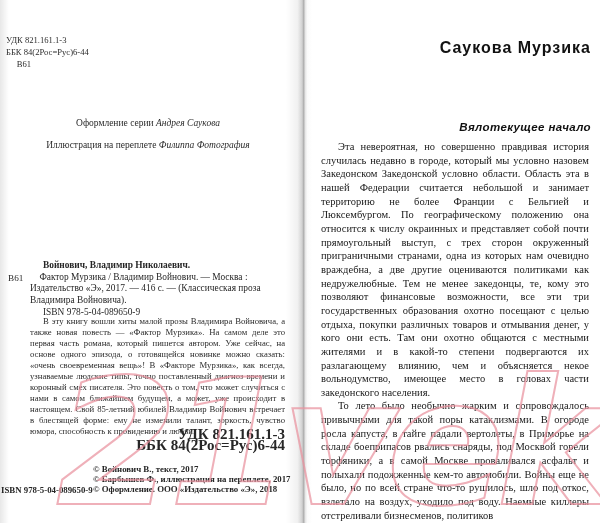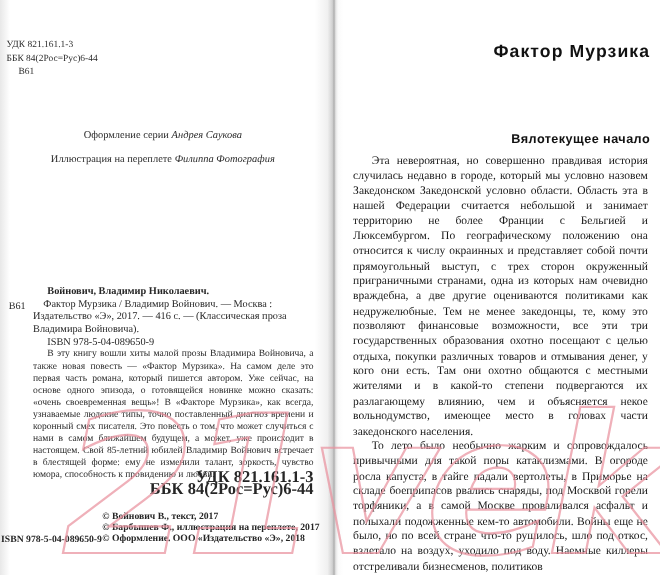--- a/index.html
+++ b/index.html
@@ -81,20 +81,21 @@
     position: absolute; right: 9px; top: 39px;
     font-family: "Liberation Sans", sans-serif;
     font-weight: bold; font-size: 16px; letter-spacing: 1px;
     color: #111;
   }
   .chapter-title {
     position: absolute; right: 9px; top: 121px;
     font-family: "Liberation Sans", sans-serif;
     font-weight: bold; font-size: 11.5px; letter-spacing: 0.4px;
     color: #111;
+    font-style: italic;
   }
   .body-text {
     position: absolute; left: 321px; top: 140px; width: 268px;
     font-size: 10.5px; line-height: 13.65px;
     text-align: justify; color: #191919;
   }
   .body-text p { margin: 0; text-indent: 17px; }
 
   
   .watermark {
@@ -147,21 +148,21 @@
 
     <div class="copyrights">© Войнович В., текст, 2017
 © Барбышев Ф., иллюстрация на переплете, 2017
 © Оформление. ООО «Издательство «Э», 2018</div>
   </div>
 
   <div class="edge-left"></div>
   <div class="gutter"></div>
 
   <div>
-    <div class="book-title">Фактор Мурзика</div>
+    <div class="book-title">Саукова Мурзика</div>
     <div class="chapter-title">Вялотекущее начало</div>
     <div class="body-text">
       <p>Эта невероятная, но совершенно правдивая история случилась недавно в городе, который мы условно назовем Закедонском Закедонской условно области. Область эта в нашей Федерации считается небольшой и занимает территорию не более Франции с Бельгией и Люксембургом. По географическому положению она относится к числу окраинных и представляет собой почти прямоугольный выступ, с трех сторон окруженный приграничными странами, одна из которых нам очевидно враждебна, а две другие оцениваются политиками как недружелюбные. Тем не менее закедонцы, те, кому это позволяют финансовые возможности, все эти три государственных образования охотно посещают с целью отдыха, покупки различных товаров и отмывания денег, у кого они есть. Там они охотно общаются с местными жителями и в какой-то степени подвергаются их разлагающему влиянию, чем и объясняется некое вольнодумство, имеющее место в головах части закедонского населения.</p>
       <p>То лето было необычно жарким и сопровождалось привычными для такой поры катаклизмами. В огороде росла капуста, в тайге падали вертолеты, в Приморье на складе боеприпасов рвались снаряды, под Москвой горели торфяники, а в самой Москве проваливался асфальт и полыхали подожженные кем-то автомобили. Войны еще не было, но по всей стране что-то рушилось, шло под откос, взлетало на воздух, уходило под воду. Наемные киллеры отстреливали бизнесменов, политиков</p>
     </div>
   </div>
 
   <div class="watermark">21vek.by</div>
 </div>
 

